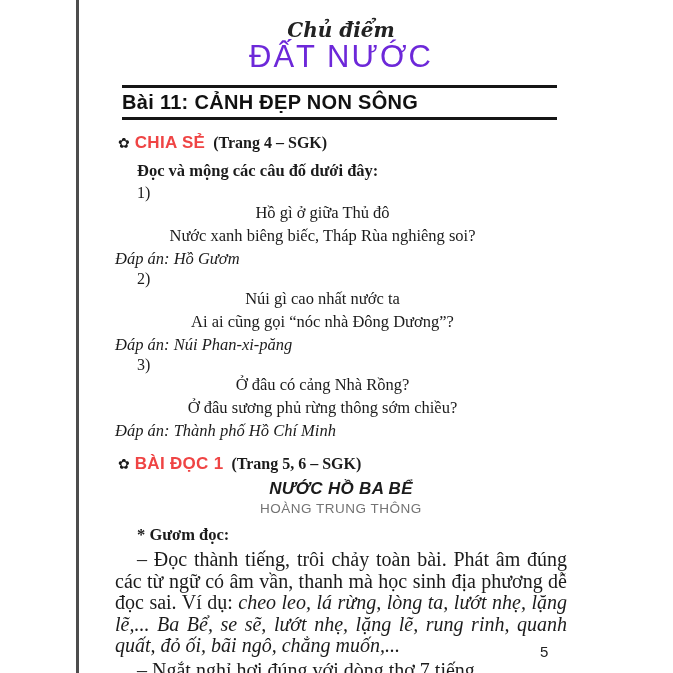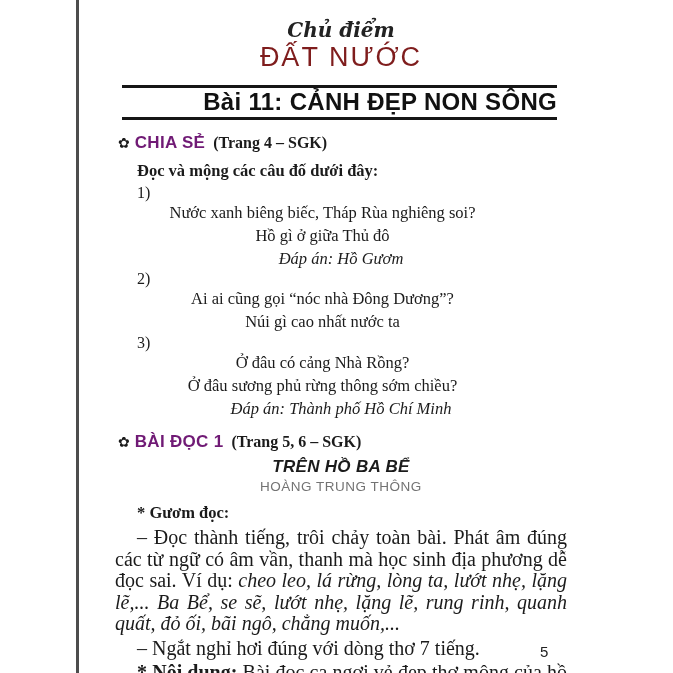--- a/index.html
+++ b/index.html
@@ -24,63 +24,63 @@
     padding-top: 18px;
     text-align: center;
     font-family: "DejaVu Serif", serif;
     font-style: italic; font-weight: bold;
     font-size: 20px; line-height: 24px;
     color: #222;
   }
   .theme-title {
     text-align: center;
     font-family: "Liberation Sans", sans-serif;
-    font-size: 27px; line-height: 30px;
+    font-size: 31px; line-height: 30px;
     letter-spacing: 2px;
-    color: #7f1d1d;
+    color: #6d28d9;
   }
 
   .title-bar {
     margin-top: 13px; margin-left: 7px;
     width: 435px;
     border-top: 3px solid #161616;
     border-bottom: 3px solid #161616;
     padding: 3px 0 4px 0;
-    text-align: right;
+    text-align: left;
     font-family: "Liberation Sans", sans-serif;
     font-weight: bold;
-    font-size: 24px; line-height: 22px;
+    font-size: 20px; line-height: 22px;
     letter-spacing: 0.3px;
     color: #111;
   }
 
   .section-header { margin-top: 12px; margin-left: 3px; line-height: 22px; }
   .flower {
     font-family: "DejaVu Sans", sans-serif;
     font-size: 14px; color: #1a1a1a; margin-right: 5px;
   }
   .sec-title {
     font-family: "Liberation Sans", sans-serif;
-    font-weight: bold; font-size: 17px; color: #701a75;
+    font-weight: bold; font-size: 17px; color: #ef4444;
     letter-spacing: 0.3px;
   }
   .sec-ref { font-weight: bold; font-size: 16px; margin-left: 4px; }
 
   p { margin: 0; }
   .instruction {
     margin-top: 5px;
     font-weight: bold; font-size: 16.5px; line-height: 24px;
     text-indent: 22px;
   }
 
   .riddle-num { font-size: 16px; line-height: 18px; text-indent: 22px; margin-top: 1px; }
   .poem { width: 415px; }
   .verse { text-align: center; font-size: 16.5px; line-height: 22.5px; }
   .answer {
-    width: 452px; text-align: center;
+    width: 452px; text-align: left;
     font-style: italic; font-size: 16.5px; line-height: 21px;
     margin-top: 1px;
   }
 
   .doc-title {
     margin-top: 3px; text-align: center;
     font-family: "Liberation Sans", sans-serif;
     font-weight: bold; font-style: italic;
     font-size: 17px; line-height: 21px;
     letter-spacing: 0.3px;
@@ -123,49 +123,50 @@
     <div class="section-header">
       <span class="flower">✿</span><span class="sec-title">CHIA SẺ</span>
       <span class="sec-ref">(Trang 4 – SGK)</span>
     </div>
 
     <p class="instruction">Đọc và mộng các câu đố dưới đây:</p>
 
     <div class="riddle">
       <p class="riddle-num">1)</p>
       <div class="poem">
+        <p class="verse">Hồ gì ở giữa Thủ đô</p>
         <p class="verse">Nước xanh biêng biếc, Tháp Rùa nghiêng soi?</p>
-        <p class="verse">Hồ gì ở giữa Thủ đô</p>
       </div>
       <p class="answer">Đáp án: Hồ Gươm</p>
     </div>
 
     <div class="riddle">
       <p class="riddle-num">2)</p>
       <div class="poem">
+        <p class="verse">Núi gì cao nhất nước ta</p>
         <p class="verse">Ai ai cũng gọi “nóc nhà Đông Dương”?</p>
-        <p class="verse">Núi gì cao nhất nước ta</p>
       </div>
+      <p class="answer">Đáp án: Núi Phan-xi-păng</p>
     </div>
 
     <div class="riddle">
       <p class="riddle-num">3)</p>
       <div class="poem">
         <p class="verse">Ở đâu có cảng Nhà Rồng?</p>
         <p class="verse">Ở đâu sương phủ rừng thông sớm chiều?</p>
       </div>
       <p class="answer">Đáp án: Thành phố Hồ Chí Minh</p>
     </div>
 
     <div class="section-header">
       <span class="flower">✿</span><span class="sec-title">BÀI ĐỌC 1</span>
       <span class="sec-ref">(Trang 5, 6 – SGK)</span>
     </div>
 
-    <div class="doc-title">TRÊN HỒ BA BỂ</div>
+    <div class="doc-title">NƯỚC HỒ BA BỂ</div>
     <div class="author">HOÀNG TRUNG THÔNG</div>
 
     <p class="guide-label">* Gươm đọc:</p>
 
     <p class="para"><span>– Đọc thành tiếng, trôi chảy toàn bài. Phát âm đúng các từ ngữ có âm vần, thanh mà học sinh địa phương dễ đọc sai. Ví dụ: </span><span class="it">cheo leo, lá rừng, lòng ta, lướt nhẹ, lặng lẽ,... Ba Bể, se sẽ, lướt nhẹ, lặng lẽ, rung rinh, quanh quất, đỏ ối, bãi ngô, chẳng muốn,...</span></p>
 
     <p class="para">– Ngắt nghỉ hơi đúng với dòng thơ 7 tiếng.</p>
 
     <p class="para"><span class="bold">* Nội dung:</span><span> Bài đọc ca ngợi vẻ đẹp thơ mộng của hồ Ba Bể, thể hiện tình yêu và niềm tự hào về quê hương của tác giả.</span></p>
 

